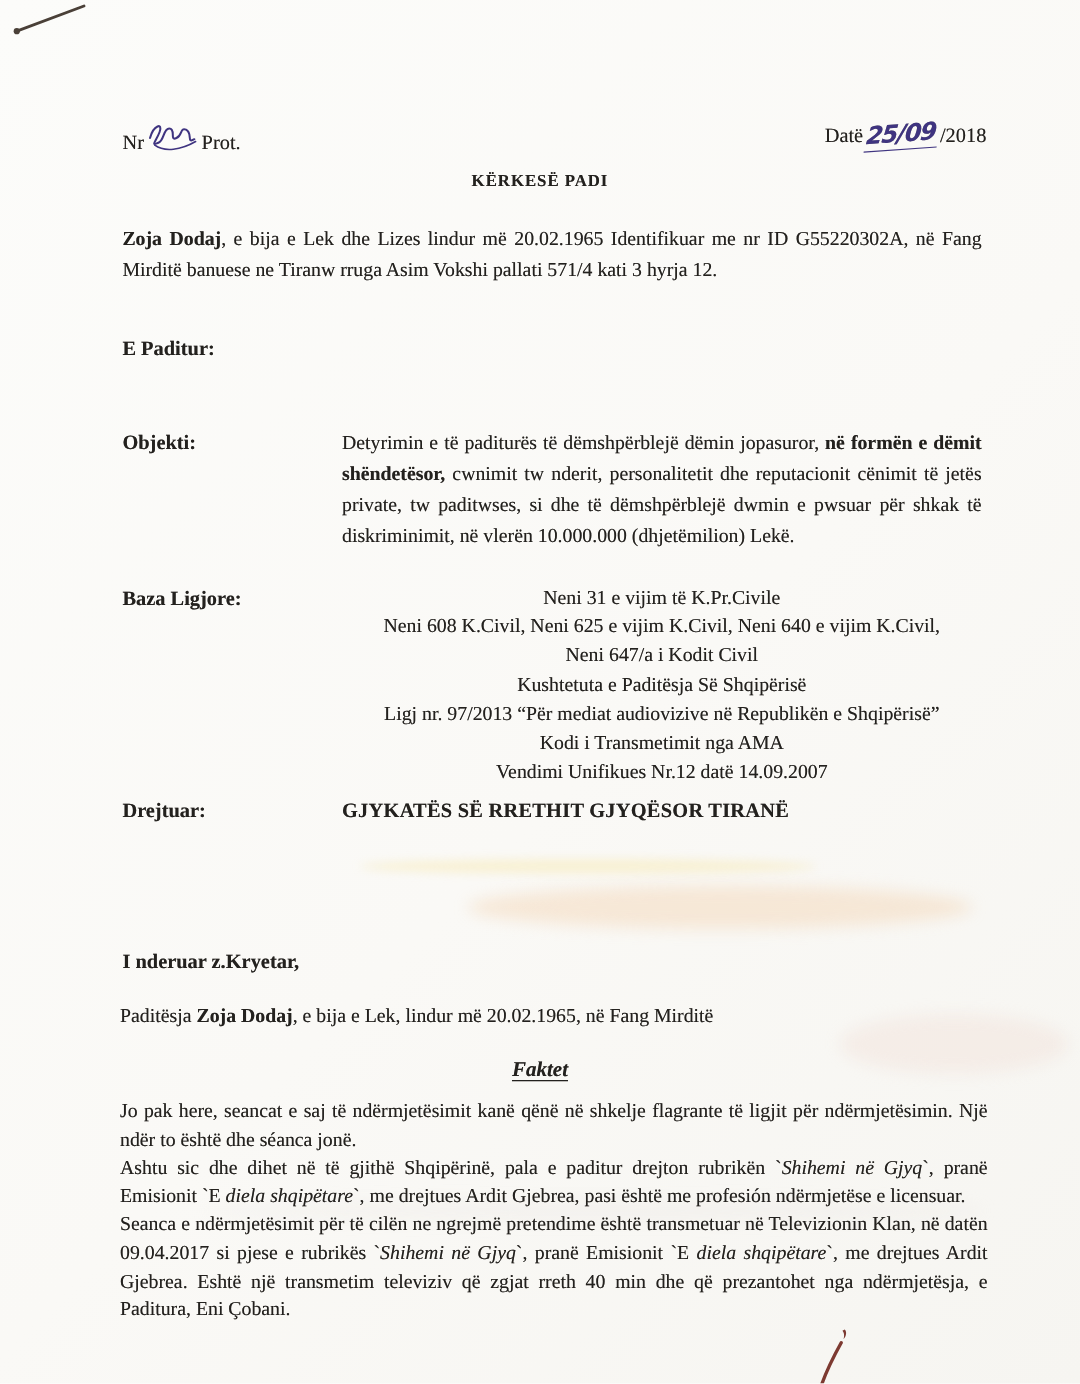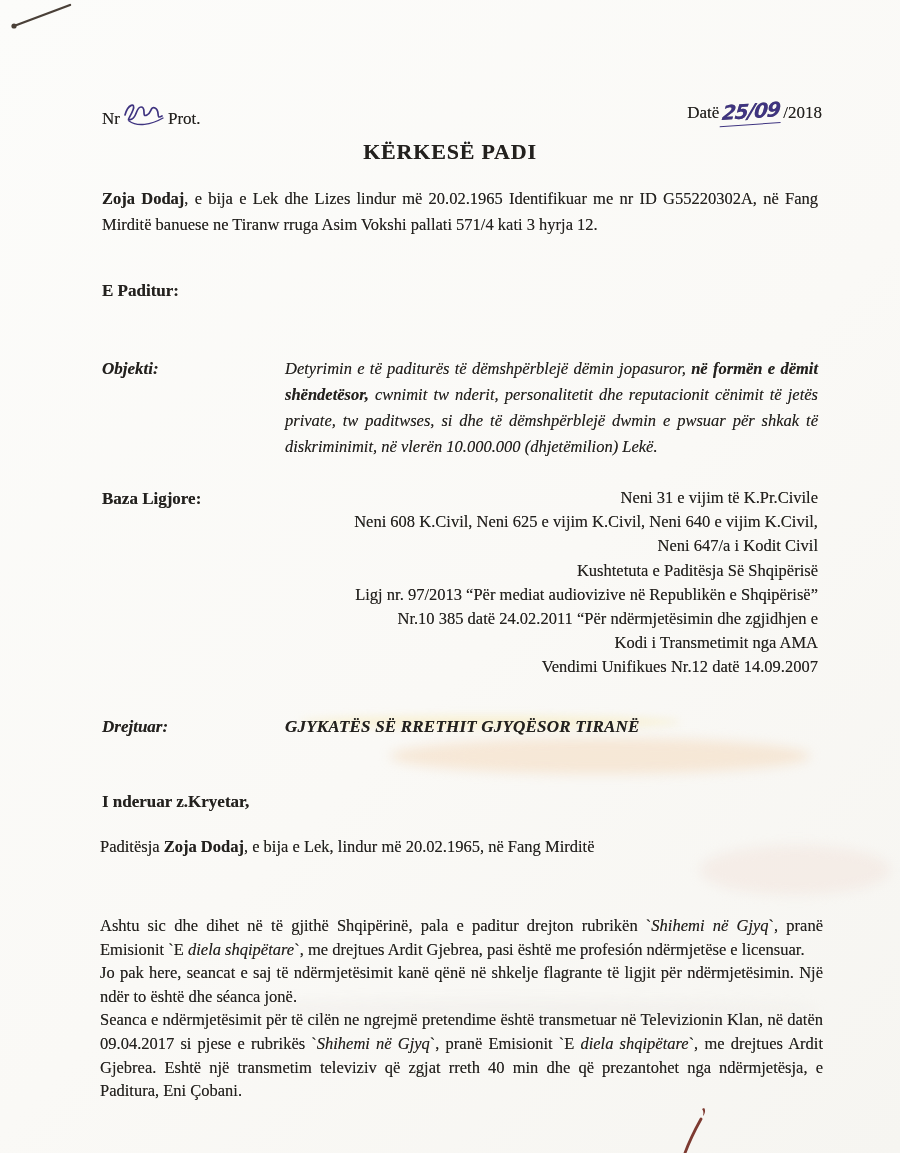--- a/index.html
+++ b/index.html
@@ -22,31 +22,31 @@
     font-family:"DejaVu Sans",sans-serif;
     font-style:italic;font-weight:bold;
     color:#3f3480;font-size:20px;
     transform:rotate(-4deg) skewX(-10deg);
     border-bottom:1.6px solid #3f3480;
     padding:0 2px 0 1px;margin:0 1px -2px 2px;
     letter-spacing:-1px;
   }
   .scribble{display:inline-block;vertical-align:-8px;margin:0 -3px 0 1px;}
   
-  .title{left:0;right:0;top:139px;text-align:center;font-weight:bold;font-size:22px;letter-spacing:.8px;}
+  .title{left:0;right:0;top:139px;text-align:center;font-weight:bold;font-size:14px;letter-spacing:.8px;}
   
   .section{left:102px;width:716px;display:flex;}
   .sec-label{width:183px;flex:0 0 183px;font-weight:bold;font-size:17px;}
   .sec-body{flex:1;text-align:justify;}
   .s-paditus{top:186px;}
   .s-paditur{top:278px;}
-  .s-objekti{top:356px;font-style:italic;}
+  .s-objekti{top:356px;}
   .s-baza{top:486px;}
-  .s-baza .sec-body{line-height:24.2px;text-align:right;font-family:Liberation Serif, serif;}
-  .s-drejtuar{top:714px;font-style:italic;}
+  .s-baza .sec-body{line-height:24.2px;text-align:center;font-family:Liberation Serif, serif;}
+  .s-drejtuar{top:663px;}
   .s-drejtuar .sec-body{font-weight:bold;font-size:17px;letter-spacing:.2px;}
   
   .salutation{left:102px;top:789px;font-weight:bold;font-size:17px;}
   .intro{left:100px;top:834px;font-family:Liberation Serif, serif;}
   .facts-heading{left:0;right:0;top:878px;text-align:center;font-style:italic;font-weight:bold;font-size:17.5px;}
   .facts-heading span{text-decoration:underline;text-underline-offset:3px;}
   .body-text{left:100px;width:723px;top:914px;line-height:23.6px;text-align:justify;}
   .body-text p{margin:0;}
   
   .smudge{position:absolute;border-radius:50%;filter:blur(6px);pointer-events:none;}
@@ -98,39 +98,41 @@
   </div>
 
   <div class="abs section s-baza doc-text">
     <div class="sec-label">Baza Ligjore:</div>
     <div class="sec-body">
         <div>Neni 31 e vijim të K.Pr.Civile</div>
         <div>Neni 608 K.Civil, Neni 625 e vijim K.Civil, Neni 640 e vijim K.Civil,</div>
         <div>Neni 647/a i Kodit Civil</div>
         <div>Kushtetuta e Paditësja Së Shqipërisë</div>
         <div>Ligj nr. 97/2013 “Për mediat audiovizive në Republikën e Shqipërisë”</div>
-        <div>Nr.10 385 datë 24.02.2011 “Për ndërmjetësimin dhe zgjidhjen e</div>
         <div>Kodi i Transmetimit nga AMA</div>
         <div>Vendimi Unifikues Nr.12 datë 14.09.2007</div>
       </div>
   </div>
 
   <div class="abs section s-drejtuar doc-text">
     <div class="sec-label">Drejtuar:</div>
     <div class="sec-body">GJYKATËS SË RRETHIT GJYQËSOR TIRANË</div>
   </div>
 
   <div class="abs salutation doc-text">I nderuar z.Kryetar,</div>
 
   <div class="abs intro doc-text"><span>Paditësja  </span><span style="font-weight: bold;">Zoja Dodaj</span><span>, e bija e Lek, lindur më 20.02.1965, në Fang Mirditë</span></div>
 
+  <div class="abs facts-heading doc-text">
+    <span>Faktet</span>
+  </div>
 
   <div class="abs body-text doc-text">
+    <p><span>Jo pak here, seancat e saj të ndërmjetësimit kanë qënë në shkelje flagrante të ligjit për ndërmjetësimin. Një ndër to është dhe séanca jonë.</span></p>
     <p><span>Ashtu sic dhe dihet në të gjithë Shqipërinë, pala e paditur drejton rubrikën `</span><span style="font-style: italic;">Shihemi në Gjyq</span><span>`, pranë Emisionit `E </span><span style="font-style: italic;">diela shqipëtare</span><span>`, me drejtues Ardit Gjebrea, pasi është me profesión ndërmjetëse e licensuar.</span></p>
-    <p><span>Jo pak here, seancat e saj të ndërmjetësimit kanë qënë në shkelje flagrante të ligjit për ndërmjetësimin. Një ndër to është dhe séanca jonë.</span></p>
     <p><span>Seanca e ndërmjetësimit për të cilën ne ngrejmë pretendime është transmetuar në Televizionin Klan, në datën 09.04.2017 si pjese e rubrikës `</span><span style="font-style: italic;">Shihemi në Gjyq</span><span>`, pranë Emisionit `E </span><span style="font-style: italic;">diela shqipëtare</span><span>`, me drejtues Ardit Gjebrea. Eshtë  një transmetim televiziv që zgjat rreth 40 min dhe që prezantohet nga ndërmjetësja, e Paditura, Eni Çobani.</span></p>
   </div>
 
   <svg class="penmark" style="left:660px;top:1100px;" width="70" height="53" viewBox="0 0 70 53">
     <path d="M25 53 C29 42, 36 28, 41 19" fill="none" stroke="#7d3a31" stroke-width="2.8" stroke-linecap="round"></path>
     <path d="M44 8 C46 10, 45 14, 43 16 C44 12, 43 10, 42 9 Z" fill="#7d3a31"></path>
   </svg>
 
 </div>
 

